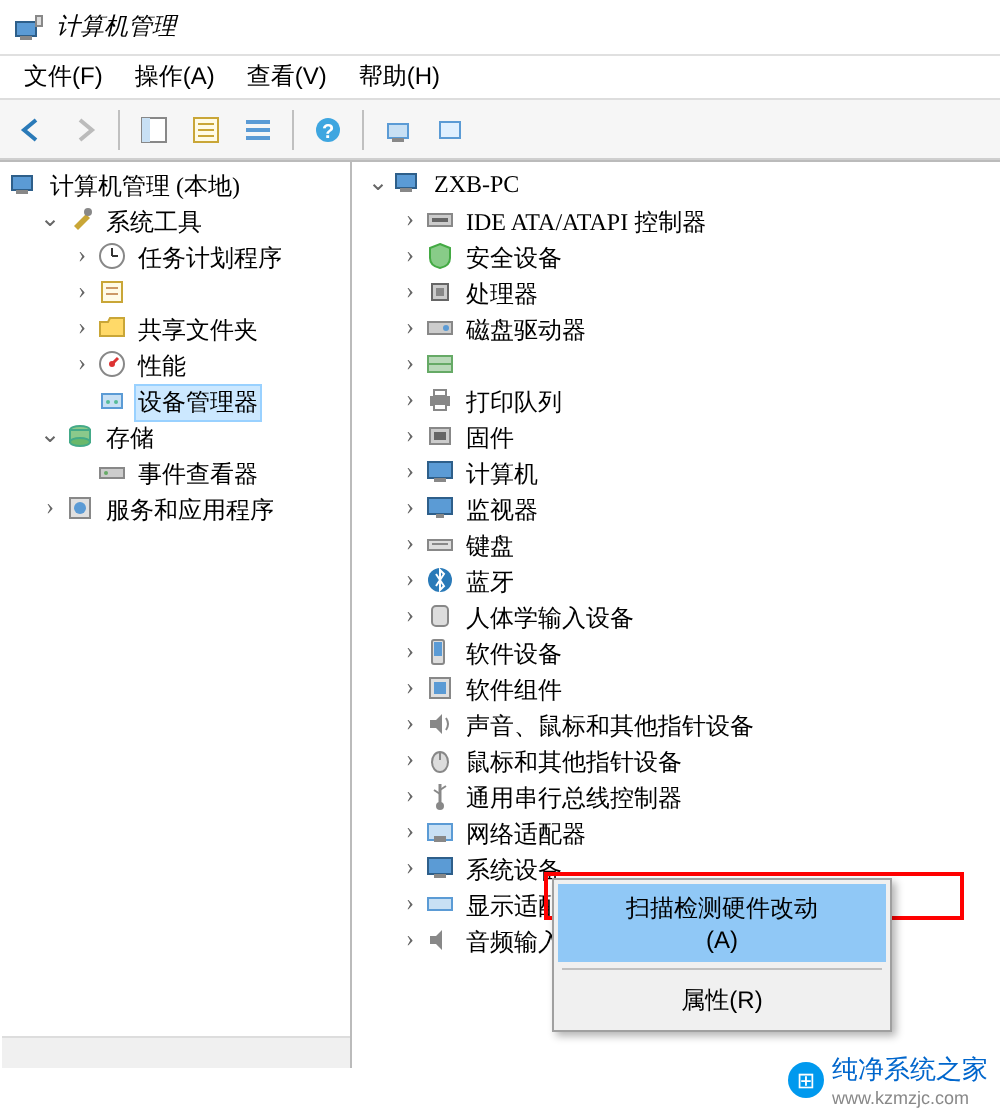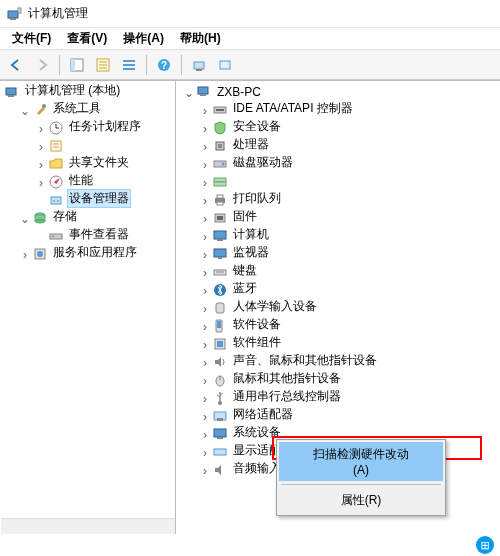--- a/index.html
+++ b/index.html
@@ -1,28 +1,28 @@
 <!DOCTYPE html>
 <html><head>
 <meta charset="utf-8">
 <style>
 * { box-sizing: border-box; margin: 0; padding: 0; }
 body { font-family: "Microsoft YaHei", "SimSun", sans-serif; font-size: 12px; background: #fff; width: 500px; height: 556px; overflow: hidden; position: relative; }
 .titlebar { background: #fff; height: 28px; display: flex; align-items: center; padding: 0 6px; border-bottom: 1px solid #e0e0e0; }
 .titlebar .icon { width: 16px; height: 16px; margin-right: 6px; }
-.titlebar .title { font-size: 12px; color: #000; }
-.menubar { height: 22px; display: flex; align-items: center; padding: 0 4px; background: #fff; border-bottom: 1px solid #ddd; font-weight: bold; }
+.titlebar .title { font-size: 12px; color: #000; font-style: italic; }
+.menubar { height: 22px; display: flex; align-items: center; padding: 0 4px; background: #fff; border-bottom: 1px solid #ddd; }
 .menubar .menu-item { padding: 2px 8px; cursor: default; }
 .toolbar { height: 30px; display: flex; align-items: center; padding: 0 4px; background: #f6f6f6; border-bottom: 1px solid #cfcfcf; gap: 2px; }
 .toolbar .tbtn { width: 24px; height: 24px; display: flex; align-items: center; justify-content: center; border: 1px solid transparent; }
 .toolbar .sep { width: 1px; height: 20px; background: #c0c0c0; margin: 0 3px; }
 .main { display: flex; height: calc(100% - 28px - 22px - 30px - 22px); border-top: 1px solid #bbb; }
 .left-pane { width: 176px; border-right: 1px solid #bbb; background: #fff; overflow: hidden; padding: 2px 0; }
 .right-pane { flex: 1; background: #fff; overflow: hidden; padding: 2px 0; position: relative; }
-.tree-row { display: flex; align-items: flex-end; height: 18px; padding: 1px 0; white-space: nowrap; }
+.tree-row { display: flex; align-items: flex-start; height: 18px; padding: 1px 0; white-space: nowrap; font-family: Liberation Serif, serif; }
 .tree-row .expander { width: 14px; height: 14px; display: inline-flex; align-items: center; justify-content: center; cursor: default; color: #666; }
 .tree-row .ticon { width: 16px; height: 16px; margin-right: 3px; display: inline-flex; align-items: center; justify-content: center; }
 .tree-row .label { padding: 1px 2px; }
 .tree-row.selected .label { background: #cce8ff; border: 1px solid #99d1ff; padding: 0 1px; }
 .lv0 { padding-left: 4px; }
 .lv1 { padding-left: 18px; }
 .lv2 { padding-left: 34px; }
 .rlv0 { padding-left: 6px; }
 .rlv1 { padding-left: 22px; }
 .context-menu { position: absolute; background: #f0f0f0; border: 1px solid #a0a0a0; box-shadow: 2px 2px 4px rgba(0,0,0,0.3); width: 170px; z-index: 100; padding: 2px; }
@@ -45,22 +45,22 @@
         <rect x="2" y="5" width="10" height="7" fill="#5b9bd5" stroke="#2e5f8a"></rect>
         <rect x="4" y="12" width="6" height="2" fill="#888"></rect>
         <rect x="12" y="2" width="3" height="5" fill="#ddd" stroke="#888"></rect>
       </svg>
   </span>
   <span class="title">计算机管理</span>
 </div>
 
 <div class="menubar">
   <span class="menu-item">文件(F)</span>
+  <span class="menu-item">操作(A)</span>
   <span class="menu-item">查看(V)</span>
-  <span class="menu-item">操作(A)</span>
   <span class="menu-item">帮助(H)</span>
 </div>
 
 <div class="toolbar">
   <div class="tbtn">
       <svg width="16" height="16">
         <path d="M10 3 L4 8 L10 13" fill="none" stroke="#2a7ab8" stroke-width="2"></path>
       </svg>
     </div>
   <div class="tbtn">
@@ -444,13 +444,17 @@
       <div class="menu-sep"></div>
       <div class="mitem">属性(R)</div>
     </div>
   </div>
 </div>
 
 <div class="scrollbar-h"></div>
 
 <div class="watermark">
   <span class="logo">⊞</span>
+  <span>
+    <span>纯净系统之家</span>
+    <span class="sub">www.kzmzjc.com</span>
+  </span>
 </div>
 
 </body></html>

